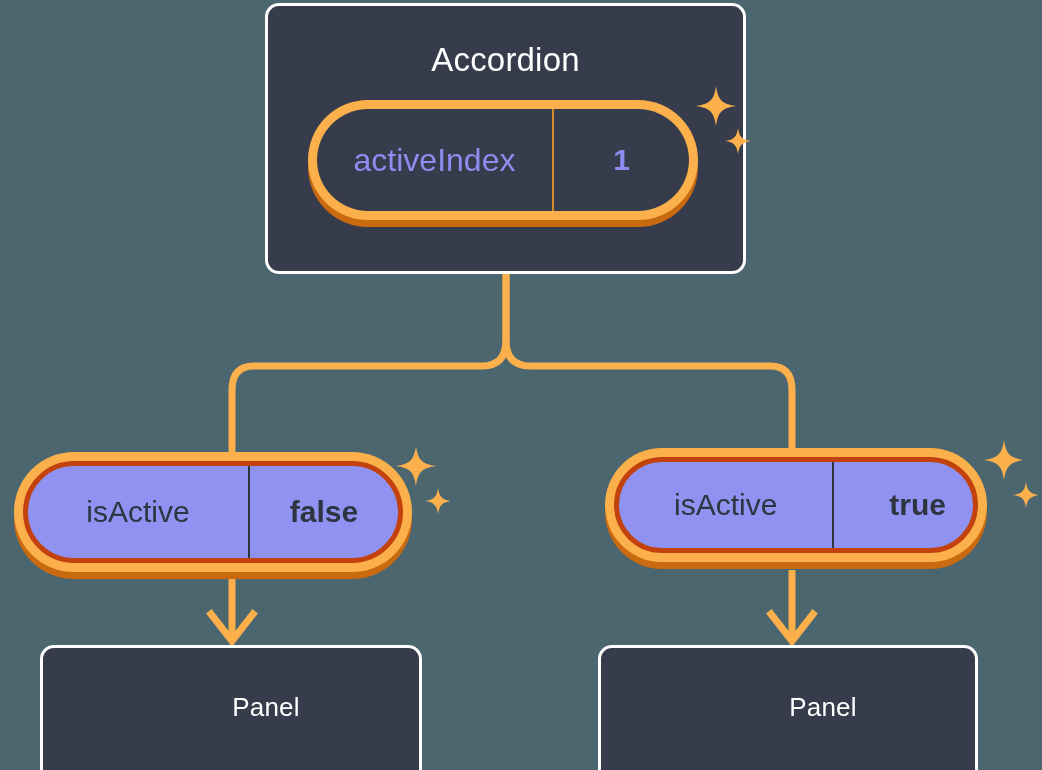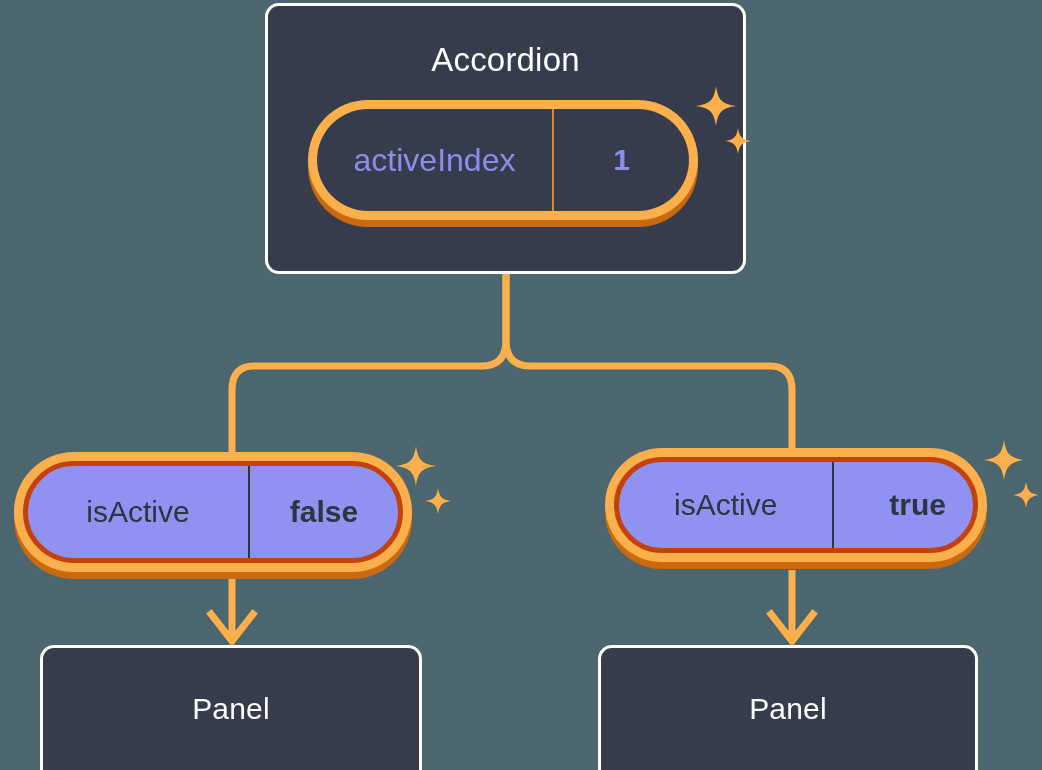--- a/index.html
+++ b/index.html
@@ -44,21 +44,21 @@
     letter-spacing: 0.2px;
     white-space: nowrap;
   }
 
   #accordion-box { left: 265px; top: 3px; width: 481px; height: 271px; }
   #accordion-box .comp-title { top: 35px; }
 
   #panel-box-left  { left: 40px;  top: 645px; width: 382px; height: 150px; }
   #panel-box-right { left: 598px; top: 645px; width: 380px; height: 150px; }
   #panel-box-left .comp-title,
-  #panel-box-right .comp-title { top: 44px; font-size: 30px; }
+  #panel-box-right .comp-title { top: 44px; font-size: 26px; padding-left: 35px; }
 
   
   .pill-wrap {
     position: absolute;
     z-index: 4;
     box-sizing: border-box;
     border-radius: 999px;
     background: #fbb04b;            
     box-shadow: 0 7px 0 0 #c96a10;  
     padding: 9px;

